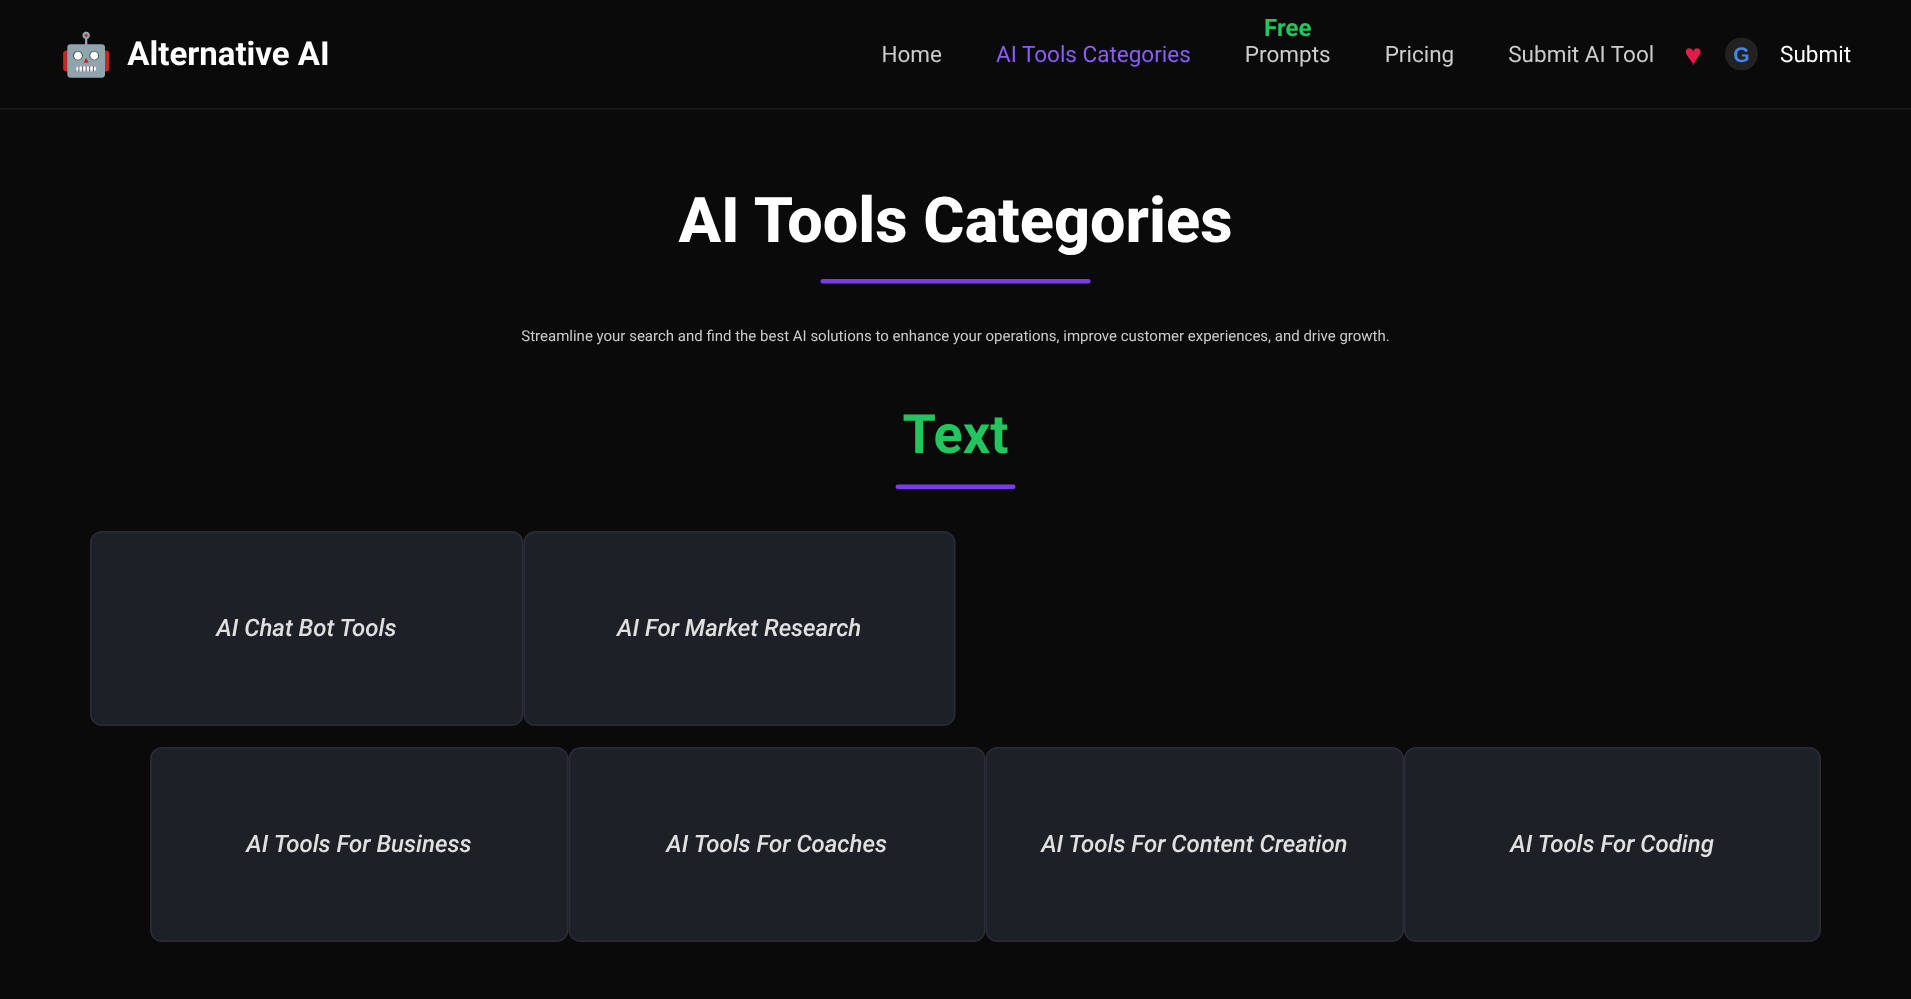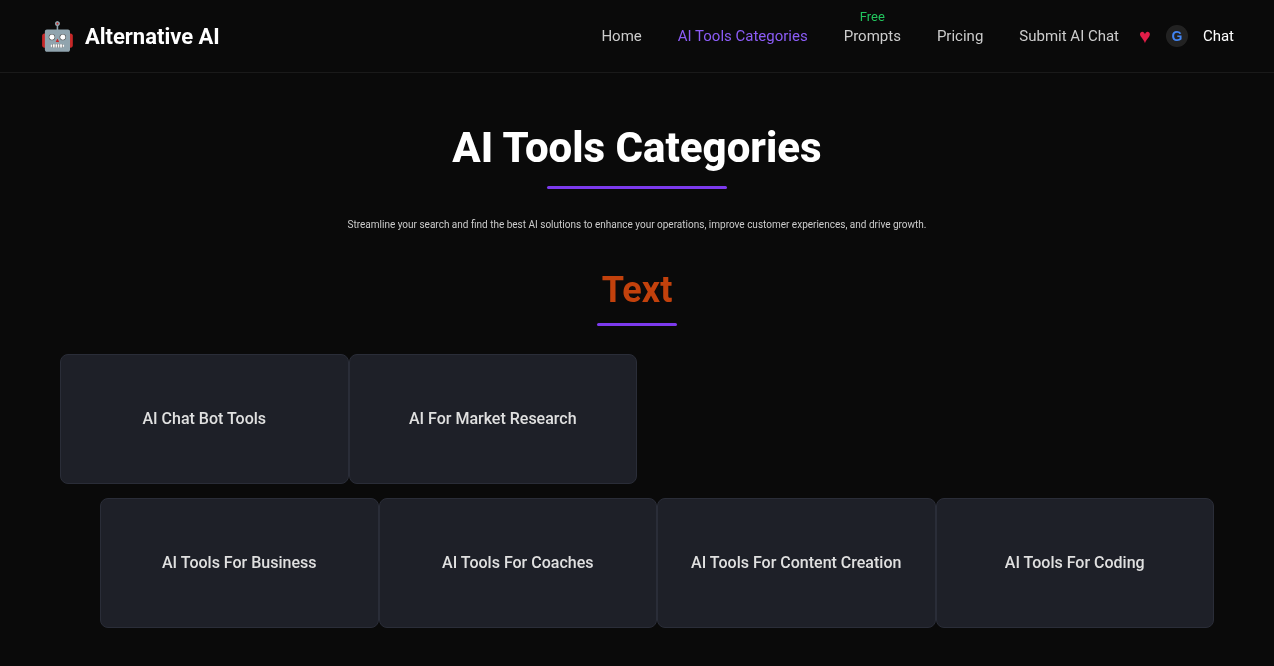--- a/index.html
+++ b/index.html
@@ -65,23 +65,23 @@
     .nav-prompts-wrapper {
       position: relative;
       display: flex;
       flex-direction: column;
       align-items: center;
     }
 
     .free-badge {
       position: absolute;
       top: -18px;
-      font-size: 13px;
+      font-size: 16px;
       color: #22c55e;
-      font-weight: 400;
+      font-weight: 700;
     }
 
     .nav-actions {
       display: flex;
       align-items: center;
       gap: 14px;
       margin-left: 20px;
     }
 
     .heart-icon {
@@ -131,37 +131,38 @@
     }
 
     .section-title-area {
       text-align: center;
       margin: 36px 0 28px;
     }
 
     .section-title {
       font-size: 36px;
       font-weight: 700;
-      color: #c2410c;
+      color: #22c55e;
       margin-bottom: 12px;
     }
 
     .section-underline {
       width: 80px;
       height: 3px;
       background: #7c3aed;
       margin: 0 auto;
       border-radius: 2px;
     }
 
     
     .categories-grid {
       display: grid;
       grid-template-columns: repeat(4, 1fr);
       margin-top: 10px;
+      font-style: italic;
     }
 
     .category-card {
       background-color: #1e2028;
       border: 1px solid #2a2d38;
       border-radius: 8px;
       padding: 30px 20px;
       min-height: 130px;
       display: flex;
       align-items: center;
@@ -197,32 +198,32 @@
   </div>
 
   <nav>
     <a class="nav-link">Home</a>
     <a class="nav-link active">AI Tools Categories</a>
     <div class="nav-prompts-wrapper">
       <span class="free-badge">Free</span>
       <a class="nav-link">Prompts</a>
     </div>
     <a class="nav-link">Pricing</a>
-    <a class="nav-link">Submit AI Chat</a>
+    <a class="nav-link">Submit AI Tool</a>
   </nav>
 
   <div class="nav-actions">
     <span class="heart-icon">♥</span>
     <span class="g-icon">
       <svg width="22" height="22" viewBox="0 0 22 22" xmlns="http://www.w3.org/2000/svg">
         <circle cx="11" cy="11" r="11" fill="#ffffff" opacity="0.1"></circle>
         <text x="11" y="16" text-anchor="middle" font-size="14" font-weight="700" fill="#4285F4" font-family="Arial">G</text>
       </svg>
     </span>
-    <a class="login-btn">Chat</a>
+    <a class="login-btn">Submit</a>
   </div>
 </header>
 
 <main>
   <div class="page-title-section">
     <h1 class="page-title">AI Tools Categories</h1>
     <div class="title-underline"></div>
     <p class="page-subtitle">Streamline your search and find the best AI solutions to enhance your operations, improve customer experiences, and drive growth.</p>
   </div>
 

